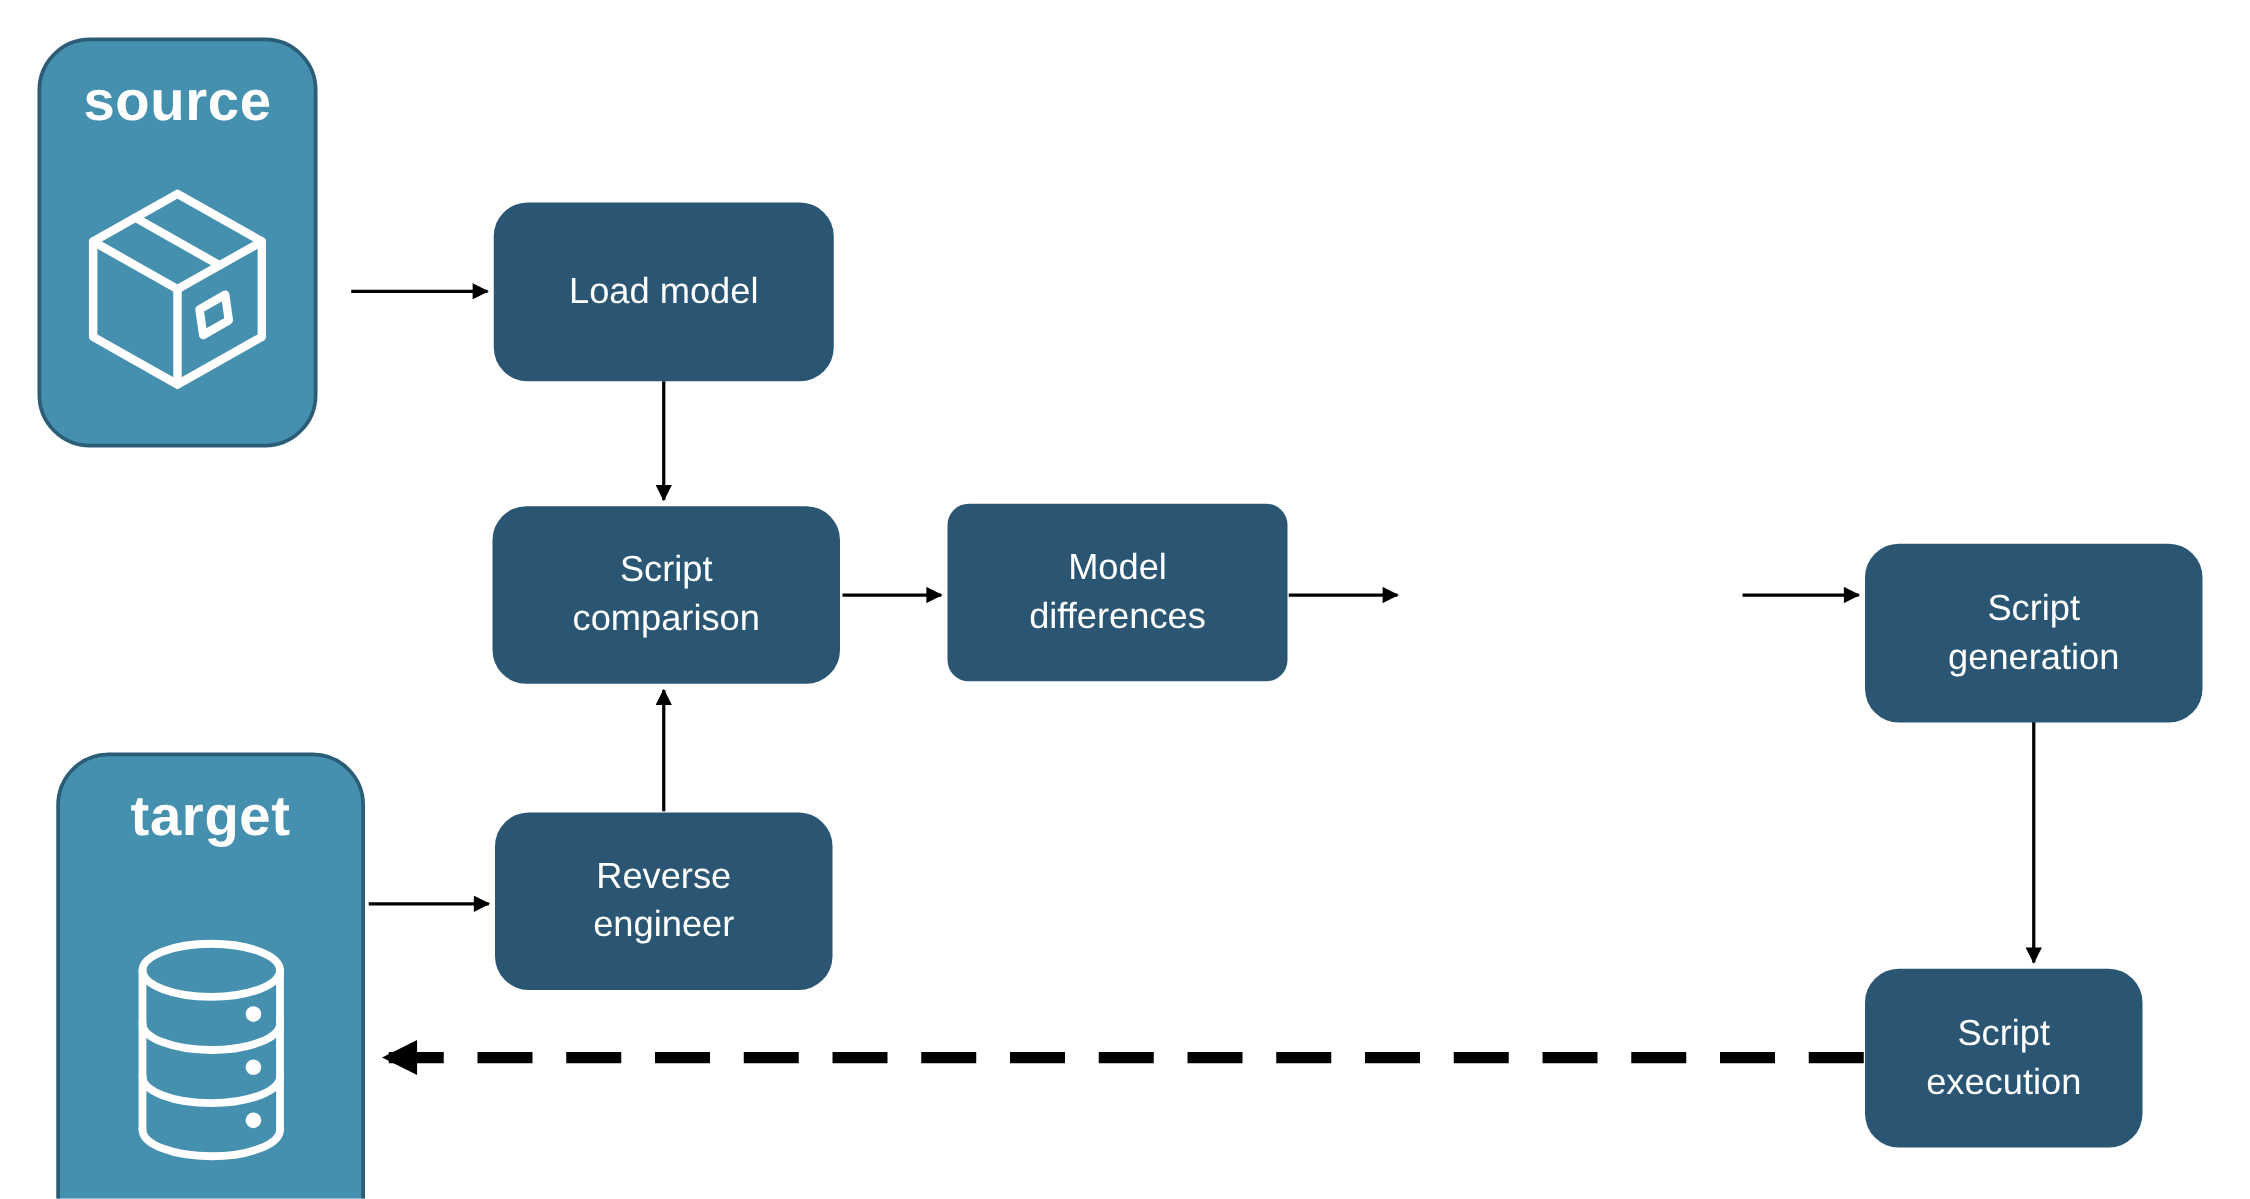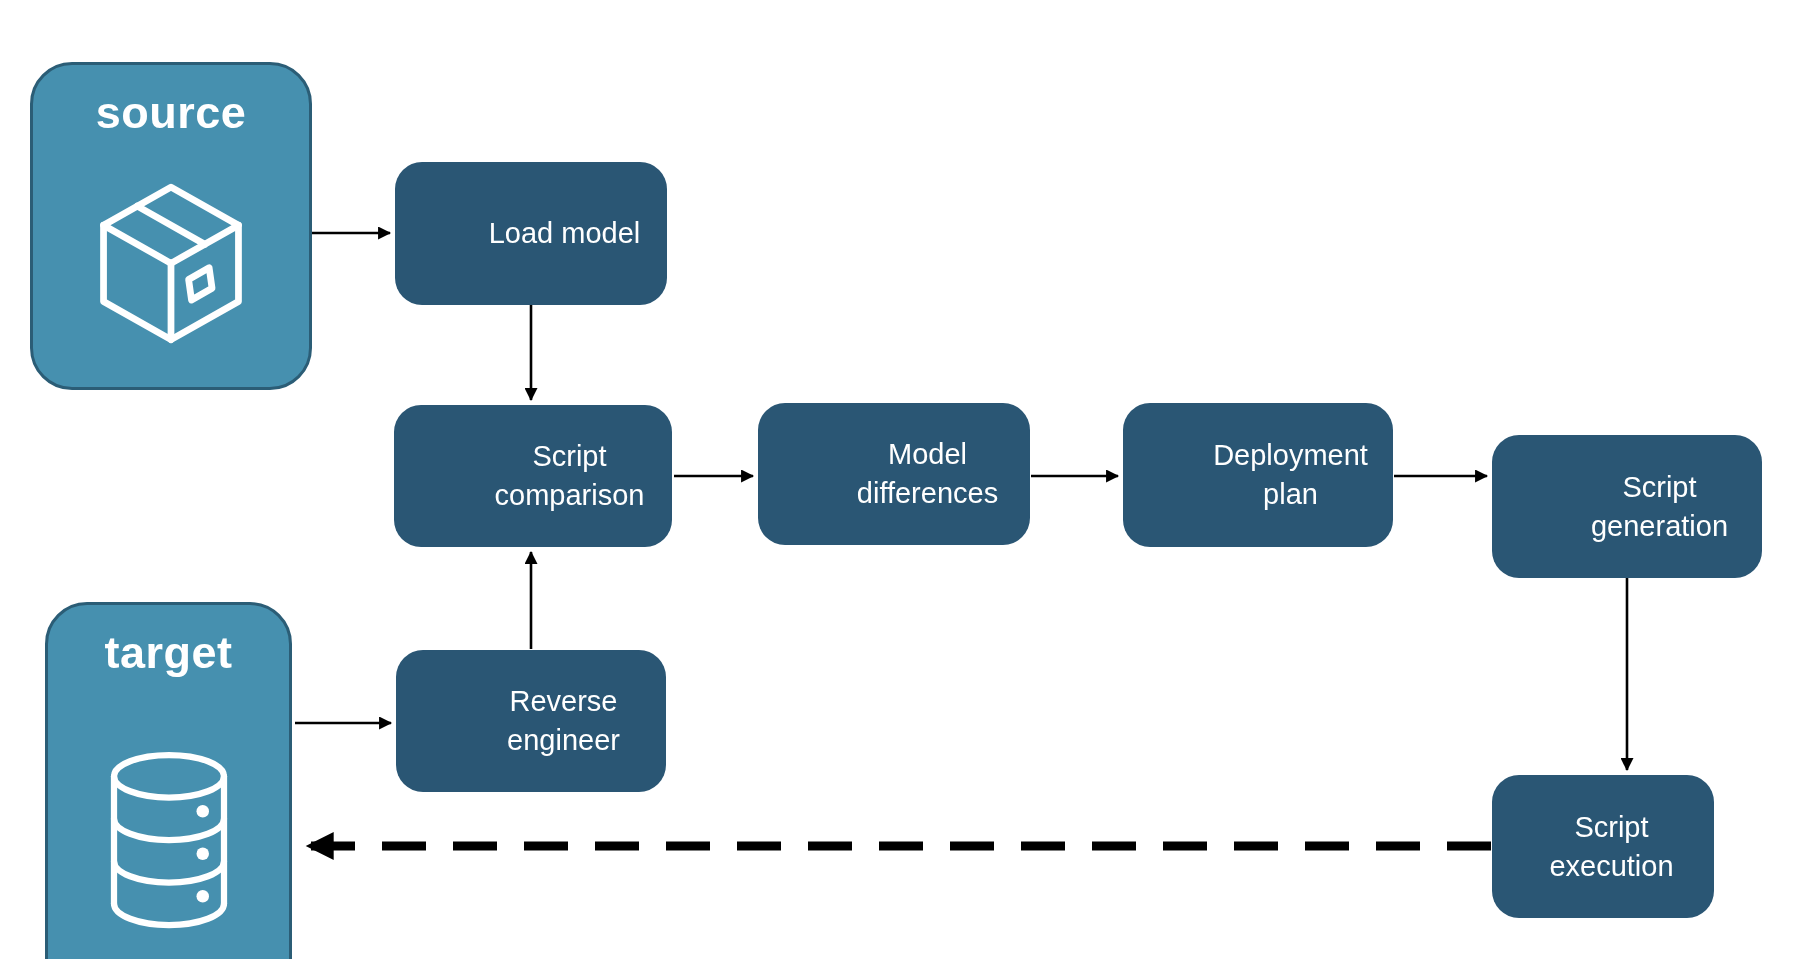--- a/index.html
+++ b/index.html
@@ -40,21 +40,21 @@
   }
   .edges-layer .head { fill: var(--arrow-color); }
 
   
   .process {
     position: absolute;
     background: var(--process-fill);
     border-radius: 27px;
     display: flex;
     align-items: center;
-    justify-content: flex-end;
+    justify-content: center;
   }
   .process .label {
     width: 205px;
     text-align: center;
     color: var(--label-color);
     font-size: 29px;
     line-height: 39px;
     font-weight: 400;
   }
 
@@ -103,21 +103,21 @@
     <line class="edge" x1="531" y1="305" x2="531" y2="400" marker-end="url(#ah)"></line>
     <line class="edge" x1="674" y1="476" x2="753" y2="476" marker-end="url(#ah)"></line>
     <line class="edge" x1="1031" y1="476" x2="1118" y2="476" marker-end="url(#ah)"></line>
     <line class="edge" x1="1394" y1="476" x2="1487" y2="476" marker-end="url(#ah)"></line>
     <line class="edge" x1="295" y1="723" x2="391" y2="723" marker-end="url(#ah)"></line>
     <line class="edge" x1="531" y1="649" x2="531" y2="552" marker-end="url(#ah)"></line>
     <line class="edge" x1="1627" y1="551" x2="1627" y2="770" marker-end="url(#ah)"></line>
     <line class="edge dashed" x1="1491" y1="846" x2="308" y2="846" marker-end="url(#ah-big)"></line>
   </svg>
 
-  <div class="entity" style="left:30px; top:30px; width:282px; height:328px;margin-top:32px;">
+  <div class="entity" style="left:30px; top:30px; width:224px; height:328px;">
     <div class="entity-label">source</div>
     <div class="icon-wrap">
       <svg class="icon-svg" width="176" height="176" viewBox="0 0 120 120" stroke-width="4.6" stroke-linejoin="round" stroke-linecap="round">
         <polygon points="60,13 106,39 60,65 14,39"></polygon>
         <polyline points="14,39 14,91 60,117 60,65"></polyline>
         <polyline points="106,39 106,91 60,117"></polyline>
         <line x1="37" y1="26" x2="83" y2="52"></line>
         <polygon points="72,76 86,68 88,82 74,90"></polygon>
       </svg>
     </div>
@@ -141,27 +141,24 @@
   </div>
 
   <div class="process" style="left:395px; top:162px; width:272px; height:143px;">
     <div class="label">Load model</div>
   </div>
 
   <div class="process" style="left:394px; top:405px; width:278px; height:142px;">
     <div class="label">Script comparison</div>
   </div>
 
-  <div class="process" style="left:758px; top:403px; width:272px; height:142px;">
+  <div class="process" style="left:758px; top:403px; width:272px; height:142px;border-radius:17px;">
     <div class="label">Model differences</div>
   </div>
 
-  <div class="process" style="left:1123px; top:403px; width:270px; height:144px;">
-    <div class="label">Deployment plan</div>
-  </div>
 
   <div class="process" style="left:1492px; top:407px; width:270px; height:143px;margin-top:28px;">
     <div class="label">Script generation</div>
   </div>
 
   <div class="process" style="left:396px; top:650px; width:270px; height:142px;">
     <div class="label">Reverse engineer</div>
   </div>
 
   <div class="process" style="left:1492px; top:775px; width:222px; height:143px;">

